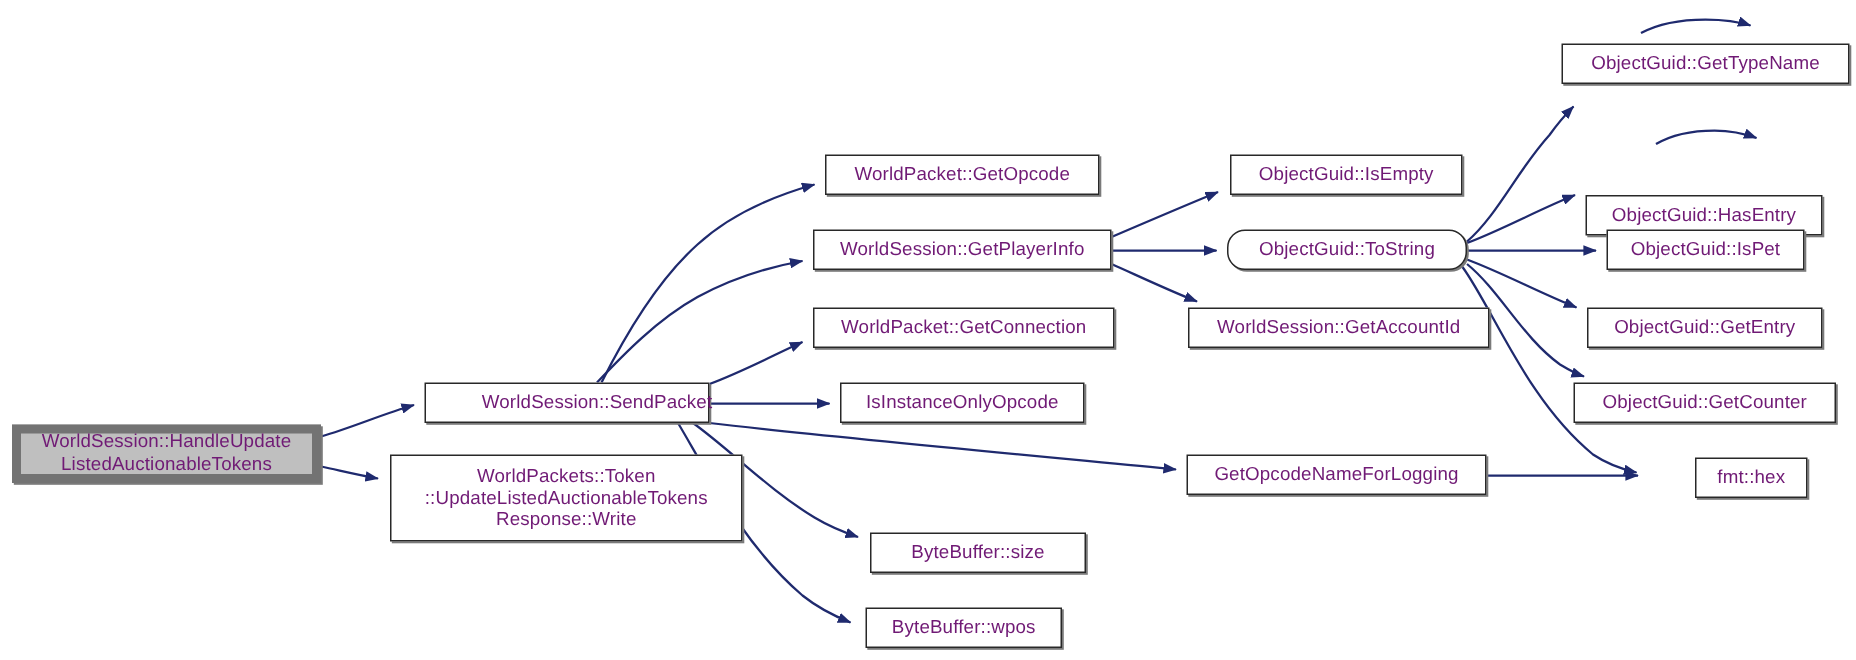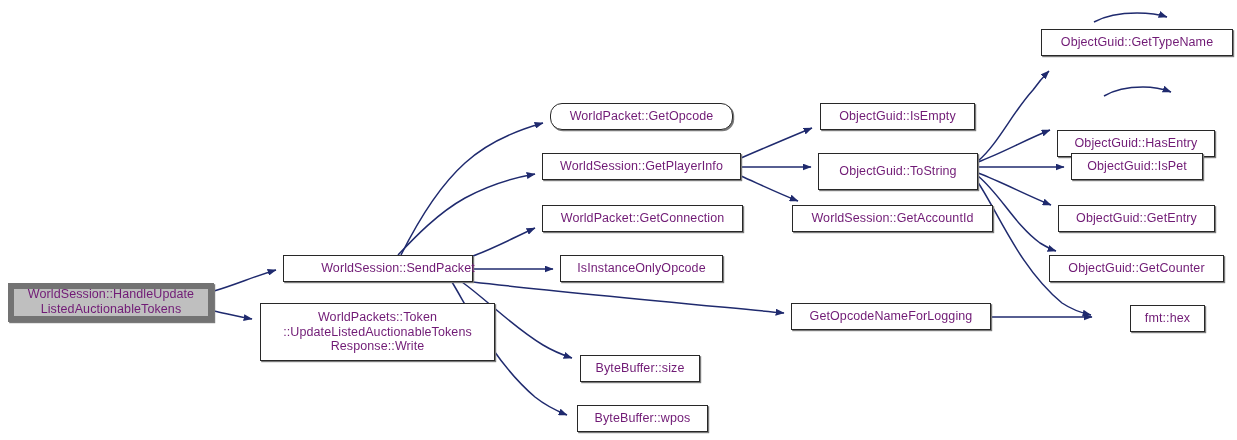--- a/index.html
+++ b/index.html
@@ -92,28 +92,28 @@
       </g>
   </svg>
 
   <div id="node-layer">
       <div class="node root" style="left: 8px; top: 283px; width: 206px; height: 39px;"><span class="node-label">WorldSession::HandleUpdate
 ListedAuctionableTokens</span></div>
       <div class="node" style="left: 283px; top: 255px; width: 190px; height: 27px; padding-left: 40px;"><span class="node-label">WorldSession::SendPacket</span></div>
       <div class="node" style="left: 260px; top: 303px; width: 235px; height: 58px;"><span class="node-label">WorldPackets::Token
 ::UpdateListedAuctionableTokens
 Response::Write</span></div>
-      <div class="node" style="left: 550px; top: 103px; width: 183px; height: 27px; border-radius: 12px;"><span class="node-label">WorldPacket::GetOpcode</span></div>
+      <div class="node" style="left: 550px; top: 103px; width: 183px; height: 27px;"><span class="node-label">WorldPacket::GetOpcode</span></div>
       <div class="node" style="left: 542px; top: 153px; width: 199px; height: 27px;"><span class="node-label">WorldSession::GetPlayerInfo</span></div>
       <div class="node" style="left: 542px; top: 205px; width: 201px; height: 27px;"><span class="node-label">WorldPacket::GetConnection</span></div>
       <div class="node" style="left: 560px; top: 255px; width: 163px; height: 27px;"><span class="node-label">IsInstanceOnlyOpcode</span></div>
-      <div class="node" style="left: 580px; top: 355px; width: 120px; height: 27px;"><span class="node-label">ByteBuffer::size</span></div>
+      <div class="node" style="left: 580px; top: 355px; width: 144px; height: 27px;"><span class="node-label">ByteBuffer::size</span></div>
       <div class="node" style="left: 577px; top: 405px; width: 131px; height: 27px;"><span class="node-label">ByteBuffer::wpos</span></div>
       <div class="node" style="left: 820px; top: 103px; width: 155px; height: 27px;"><span class="node-label">ObjectGuid::IsEmpty</span></div>
-      <div class="node" style="left: 818px; top: 153px; width: 160px; height: 37px;"><span class="node-label">ObjectGuid::ToString</span></div>
+      <div class="node" style="left: 818px; top: 153px; width: 160px; height: 27px; border-radius: 12px;"><span class="node-label">ObjectGuid::ToString</span></div>
       <div class="node" style="left: 792px; top: 205px; width: 201px; height: 27px;"><span class="node-label">WorldSession::GetAccountId</span></div>
       <div class="node" style="left: 791px; top: 303px; width: 200px; height: 27px;"><span class="node-label">GetOpcodeNameForLogging</span></div>
       <div class="node" style="left: 1041px; top: 29px; width: 192px; height: 27px;"><span class="node-label">ObjectGuid::GetTypeName</span></div>
       <div class="node" style="left: 1057px; top: 103px; width: 158px; height: 27px; margin-top: 27px;"><span class="node-label">ObjectGuid::HasEntry</span></div>
       <div class="node" style="left: 1071px; top: 153px; width: 132px; height: 27px;"><span class="node-label">ObjectGuid::IsPet</span></div>
       <div class="node" style="left: 1058px; top: 205px; width: 157px; height: 27px;"><span class="node-label">ObjectGuid::GetEntry</span></div>
       <div class="node" style="left: 1049px; top: 255px; width: 175px; height: 27px;"><span class="node-label">ObjectGuid::GetCounter</span></div>
       <div class="node" style="left: 1099px; top: 305px; width: 75px; height: 27px; margin-left: 31px;"><span class="node-label">fmt::hex</span></div>
     </div>
 

